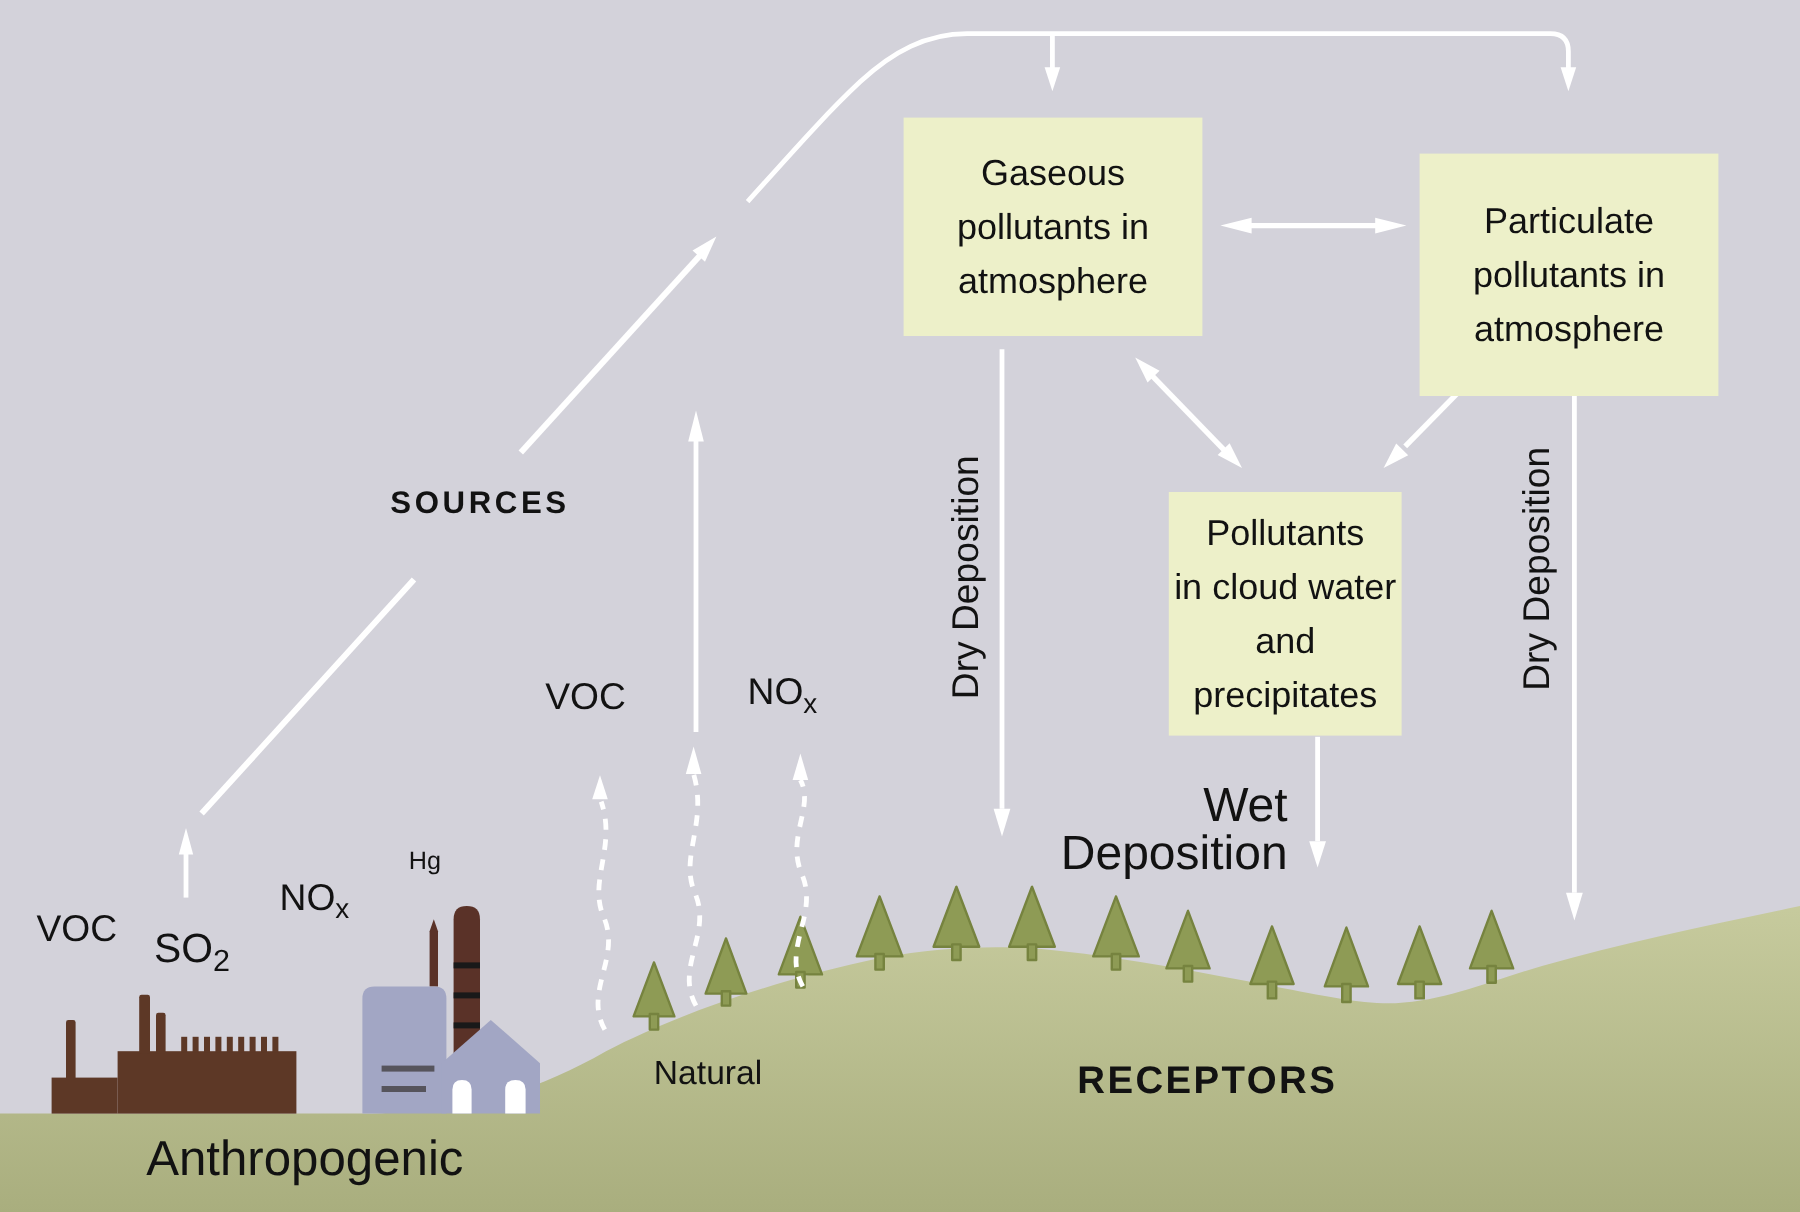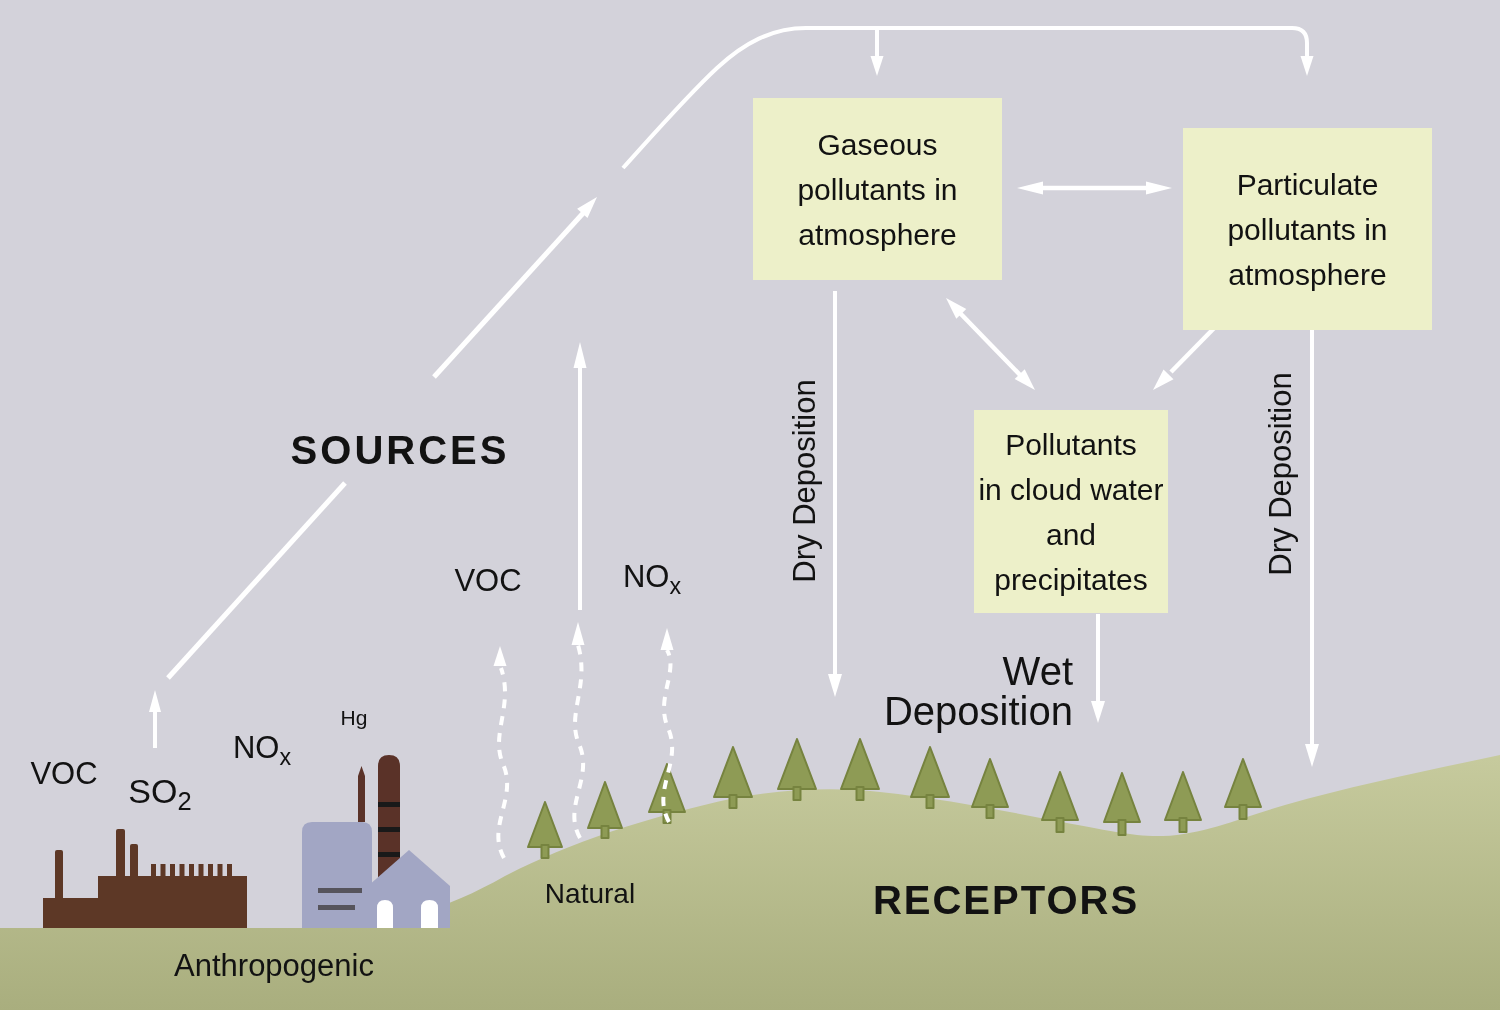--- a/index.html
+++ b/index.html
@@ -9,24 +9,24 @@
     width:1500px;height:1010px;
     margin:0 auto;
     overflow:hidden;
     background:var(--sky,#d3d2da);
     font-family:Liberation Sans, sans-serif;
     color:var(--text,#121212);
   }
   #scene{position:absolute;left:0;top:0;z-index:0;}
   .label{position:absolute;transform:translate(-50%,-50%);white-space:nowrap;z-index:2;}
   .heading{font-weight:bold;}
-  #sources-label{left:400px;top:450px;font-size:40px;letter-spacing:3px;}
-  #receptors-label{left:1006px;top:900px;font-size:40px;letter-spacing:2px;}
+  #sources-label{left:400px;top:419px;font-size:26px;letter-spacing:3px;}
+  #receptors-label{left:1006px;top:900px;font-size:32px;letter-spacing:2px;}
   #natural-label{left:590px;top:894px;font-size:28px;}
-  #anthropogenic-label{left:254px;top:966px;font-size:31px;margin-left:20px;}
+  #anthropogenic-label{left:254px;top:966px;font-size:41px;}
   #voc-left{left:64px;top:774px;font-size:31px;}
   #so2-left{left:160px;top:791px;font-size:34px;}
   #nox-left{left:262px;top:748px;font-size:31px;}
   #hg-left{left:354px;top:718px;font-size:21px;}
   #voc-mid{left:488px;top:581px;font-size:31px;}
   #nox-mid{left:652px;top:577px;font-size:31px;}
   sub{font-size:0.75em;line-height:0;}
   .rot{transform:translate(-50%,-50%) rotate(-90deg);font-size:31px;}
   #dry-left{left:805px;top:481px;}
   #dry-right{left:1281px;top:474px;}

